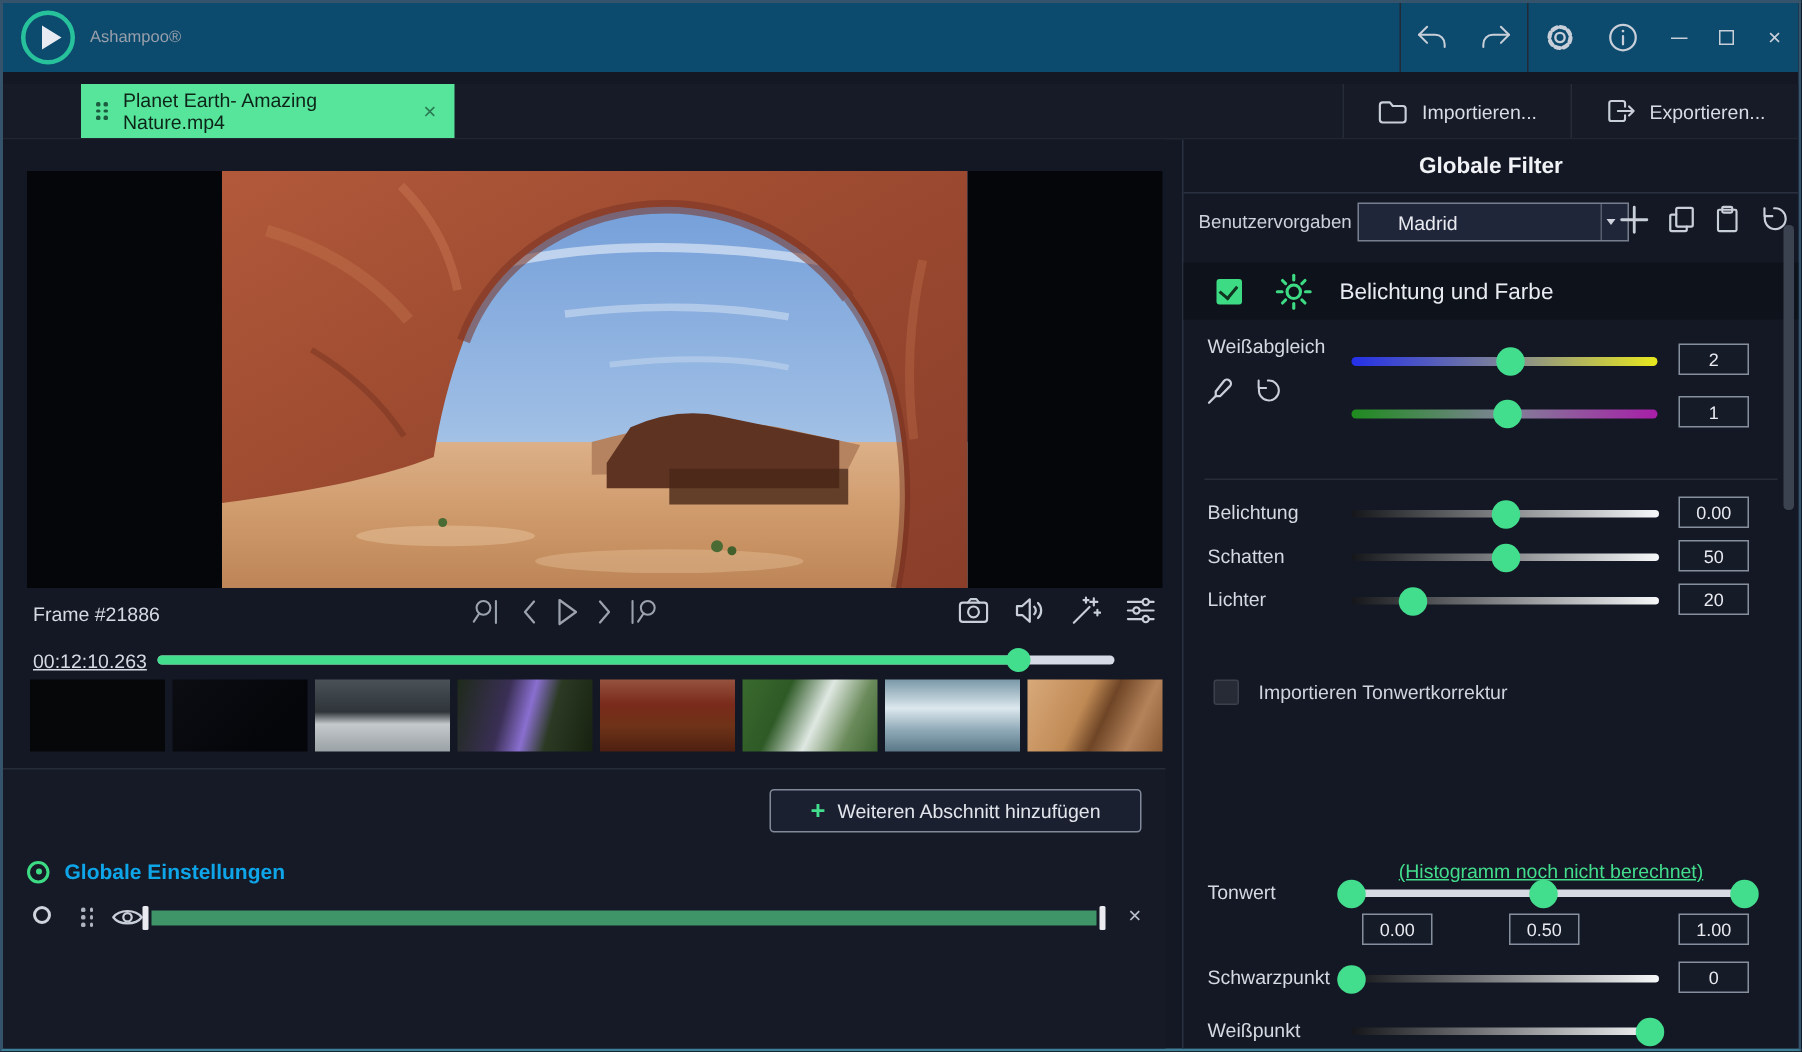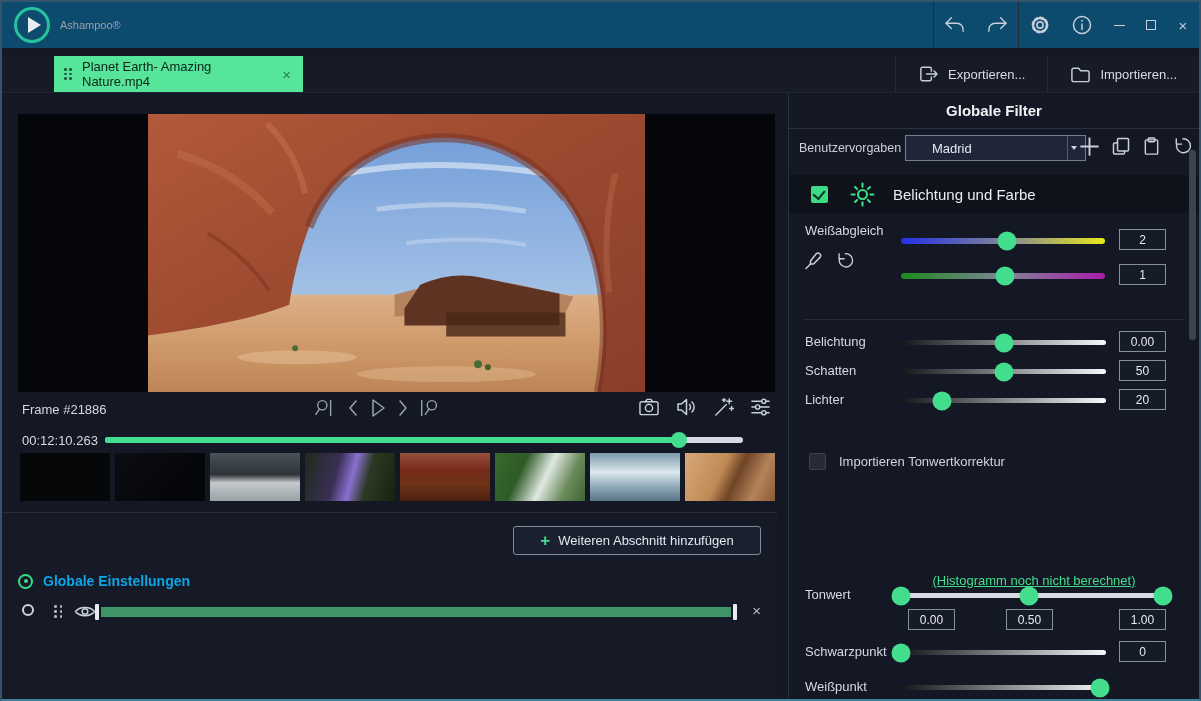--- a/index.html
+++ b/index.html
@@ -37,21 +37,21 @@
   .preview{position:absolute;left:16px;top:21px;width:757px;height:278px;background:#04060a;display:flex;justify-content:center;}
   .videoframe{width:497px;height:278px;}
 
   .ctrlrow{position:absolute;left:16px;top:302px;width:757px;height:32px;}
   .framelabel{position:absolute;left:4px;top:7px;font-size:13px;color:#d5dae2;}
   .transport{position:absolute;left:296px;top:2px;display:flex;align-items:center;gap:7px;}
   .transport .ic{stroke:#9ba2ae;}
   .previewtools{position:absolute;right:4px;top:2px;display:flex;align-items:center;gap:16px;}
 
   .seekrow{position:absolute;left:16px;top:337px;width:757px;height:20px;}
-  .timelabel{position:absolute;left:4px;top:3px;font-size:13px;color:#d5dae2;}
+  .timelabel{position:absolute;left:4px;top:3px;font-size:13px;color:#d5dae2;text-decoration:underline;}
   .seektrack{position:absolute;left:87px;right:32px;top:7px;height:6px;border-radius:3px;background:#d6d9e6;}
   .seekfill{position:absolute;left:0;top:0;height:100%;width:90%;border-radius:3px;background:#43dd8e;}
   .seekhandle{position:absolute;top:50%;left:90%;width:16px;height:16px;border-radius:50%;background:#43dd8e;transform:translate(-50%,-50%);cursor:pointer;}
 
   .thumbs{position:absolute;left:18px;top:360px;display:flex;gap:5px;}
   .thumb{width:90px;height:48px;flex:none;cursor:pointer;}
   .t1{background:#060709;}
   .t2{background:linear-gradient(135deg,#0b0d12,#05060a 70%);}
   .t3{background:linear-gradient(to bottom,#4a5258 0%,#2e3438 45%,#c4c9cc 62%,#9aa2a6 100%);}
   .t4{background:linear-gradient(105deg,#1e2a1a 0%,#3a2f55 35%,#8a6fd0 52%,#2c3a24 68%,#16220f 100%);}
@@ -173,30 +173,30 @@
           <i></i>
           <i></i>
           <i></i>
         </span>
       <span class="lbl">Planet Earth- Amazing Nature.mp4</span>
       <span class="x">×</span>
     </div>
     <div class="tb-actions">
       <div class="tb-btn">
         <svg class="ic" width="21" height="20" viewBox="0 0 22 20">
+            <path d="M2 6 a2 2 0 0 1 2-2 h5 l2 2.5 h7 a2 2 0 0 1 2 2 V16 a2 2 0 0 1 -2 2 H4 a2 2 0 0 1 -2-2 Z"></path>
+          </svg>
+        <span>Importieren...</span>
+      </div>
+      <div class="tb-btn">
+        <svg class="ic" width="21" height="20" viewBox="0 0 22 20">
             <path d="M14 7 V4.5 A1.5 1.5 0 0 0 12.5 3 H4.5 A1.5 1.5 0 0 0 3 4.5 v11 A1.5 1.5 0 0 0 4.5 17 h8 a1.5 1.5 0 0 0 1.5-1.5 V13"></path>
             <path d="M9 10 h11 M16.8 6.8 L20 10 l-3.2 3.2"></path>
           </svg>
         <span>Exportieren...</span>
-      </div>
-      <div class="tb-btn">
-        <svg class="ic" width="21" height="20" viewBox="0 0 22 20">
-            <path d="M2 6 a2 2 0 0 1 2-2 h5 l2 2.5 h7 a2 2 0 0 1 2 2 V16 a2 2 0 0 1 -2 2 H4 a2 2 0 0 1 -2-2 Z"></path>
-          </svg>
-        <span>Importieren...</span>
       </div>
     </div>
   </div>
 
   <div class="left">
 
     <div class="preview">
       <svg class="videoframe" viewBox="0 0 500 280" preserveAspectRatio="none">
         <defs>
           <linearGradient id="sky" x1="0" y1="0" x2="0" y2="1">

